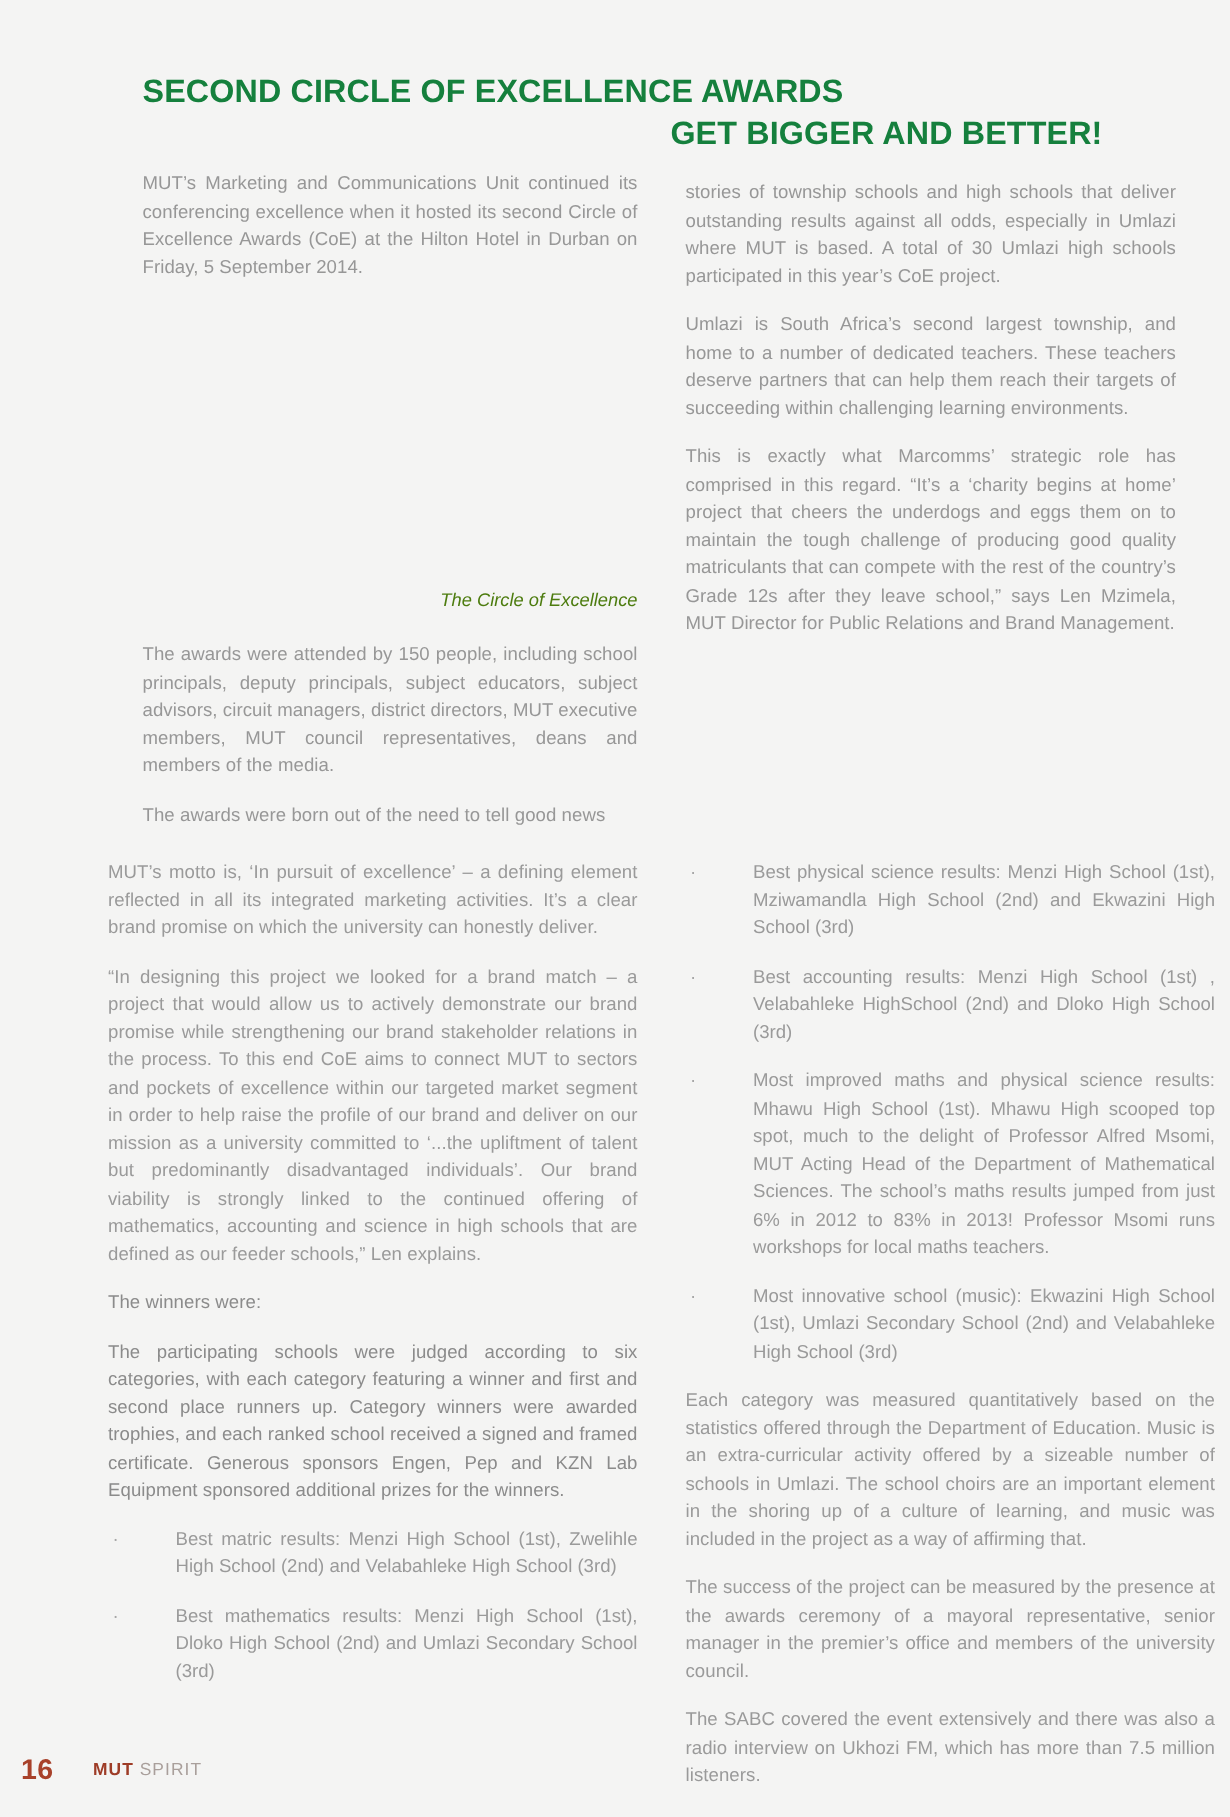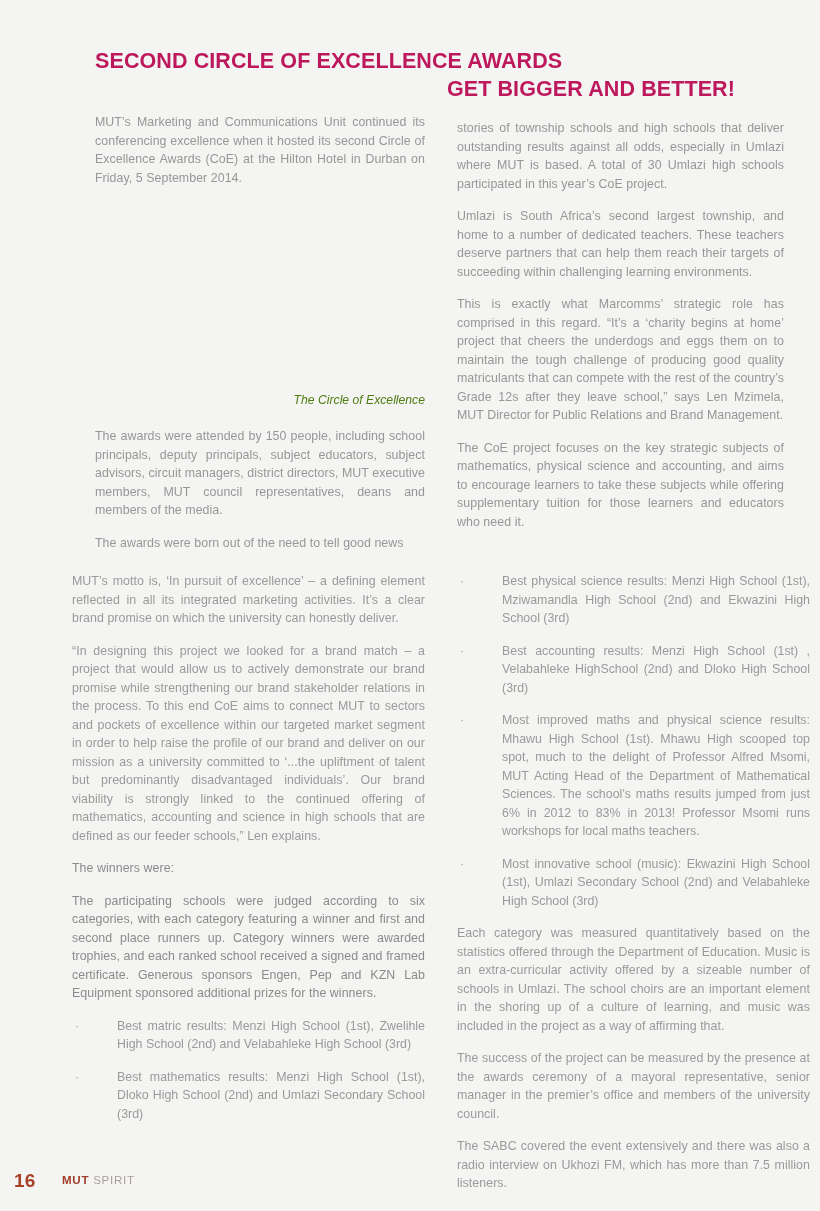--- a/index.html
+++ b/index.html
@@ -27,21 +27,21 @@
   .headline {
     position: absolute;
     left: 95px;
     top: 33px;
     width: 640px;
     font-family: "Liberation Sans", sans-serif;
     font-weight: bold;
     font-size: 21.5px;
     letter-spacing: 0.1px;
     line-height: 28px;
-    color: #be185d;
+    color: #15803d;
     text-transform: uppercase;
   }
   .headline .l2 { display: block; text-align: right; }
 
   
   .top-left {
     position: absolute;
     left: 95px;
     top: 113px;
     width: 330px;
@@ -188,21 +188,20 @@
     <div class="photo-slot"></div>
     <div class="photo-caption">The Circle of Excellence</div>
     <p class="mid">The awards were attended by 150 people, including school principals, deputy principals, subject educators, subject advisors, circuit managers, district directors, MUT executive members, MUT council representatives, deans and members of the media.</p>
     <p class="mid last">The awards were born out of the need to tell good news</p>
   </div>
 
   <div class="top-right">
     <p class="mid">stories of township schools and high schools that deliver outstanding results against all odds, especially in Umlazi where MUT is based. A total of 30 Umlazi high schools participated in this year’s CoE project.</p>
     <p class="mid">Umlazi is South Africa’s second largest township, and home to a number of dedicated teachers. These teachers deserve partners that can help them reach their targets of succeeding within challenging learning environments.</p>
     <p class="mid">This is exactly what Marcomms’ strategic role has comprised in this regard. “It’s a ‘charity begins at home’ project that cheers the underdogs and eggs them on to maintain the tough challenge of producing good quality matriculants that can compete with the rest of the country’s Grade 12s after they leave school,” says  Len Mzimela, MUT Director for Public Relations and Brand Management.</p>
-    <p class="mid last">The CoE project focuses on the key strategic subjects of mathematics, physical science and accounting, and aims to encourage learners to take these subjects while offering supplementary tuition for those learners and educators who need it.</p>
   </div>
 
   <div class="low-left">
     <p>MUT’s motto is, ‘In pursuit of excellence’ – a defining element reflected in all its integrated marketing activities. It’s a clear brand promise on which the university can honestly deliver.</p>
     <p>“In designing this project we looked for a brand match – a project that would allow us to actively demonstrate our brand promise while strengthening our brand stakeholder relations in the process. To this end CoE aims to connect MUT to sectors and pockets of excellence within our targeted market segment in order to help raise the profile of our brand and deliver on our mission as a university committed to ‘...the upliftment of talent but predominantly disadvantaged individuals’. Our brand viability is strongly linked to the continued offering of mathematics, accounting and science in high schools that are defined as our feeder schools,” Len explains.</p>
     <p class="dark">The winners were:</p>
     <p class="dark">The participating schools were judged according to six categories, with each category featuring a winner and first and second place runners up. Category winners were awarded trophies, and each ranked school received a signed and framed certificate. Generous sponsors Engen, Pep and KZN Lab Equipment sponsored additional prizes for the winners.</p>
     <ul class="bullets">
       <li>
         <span class="dot">·</span>

